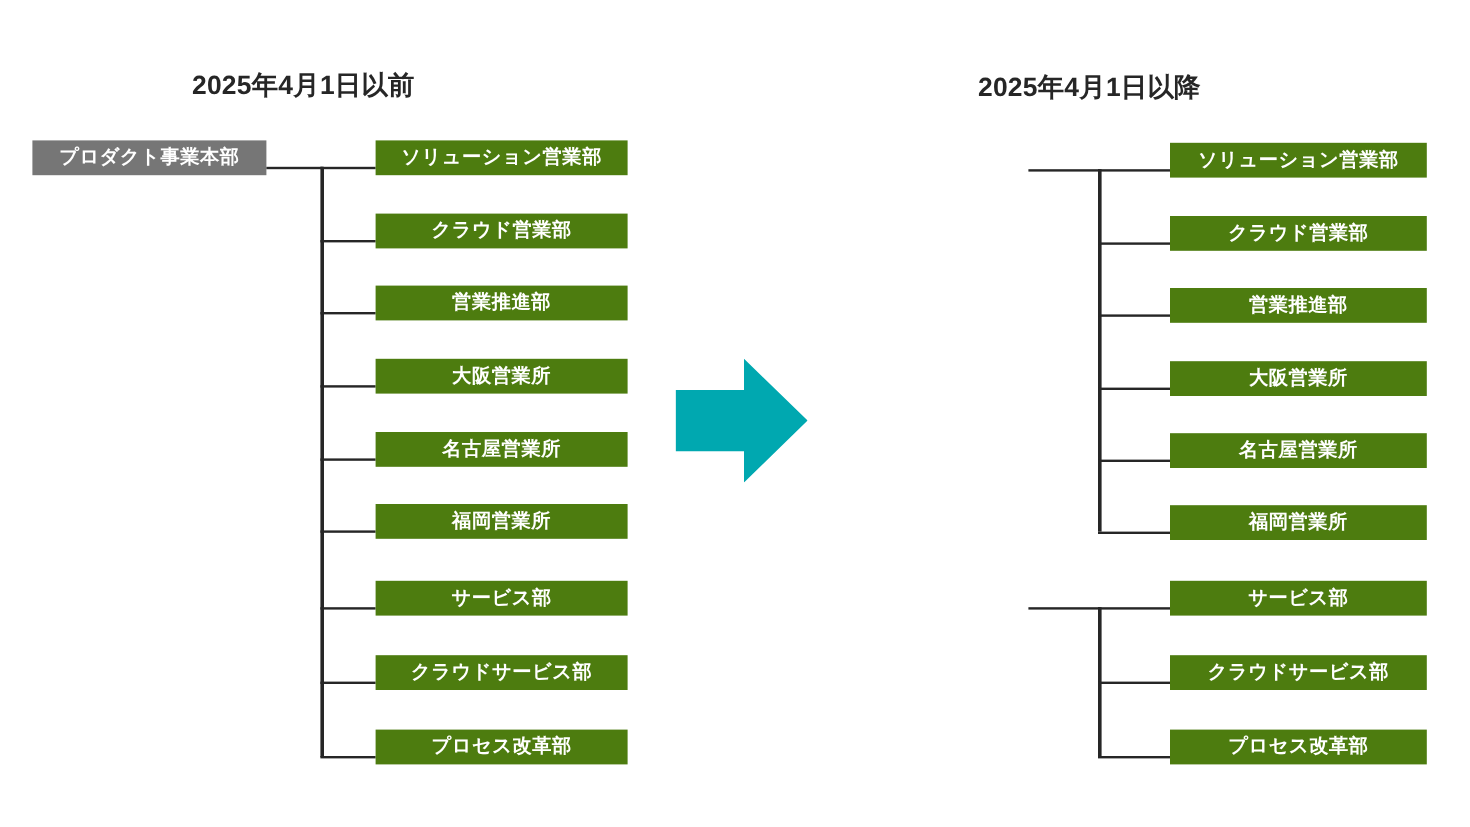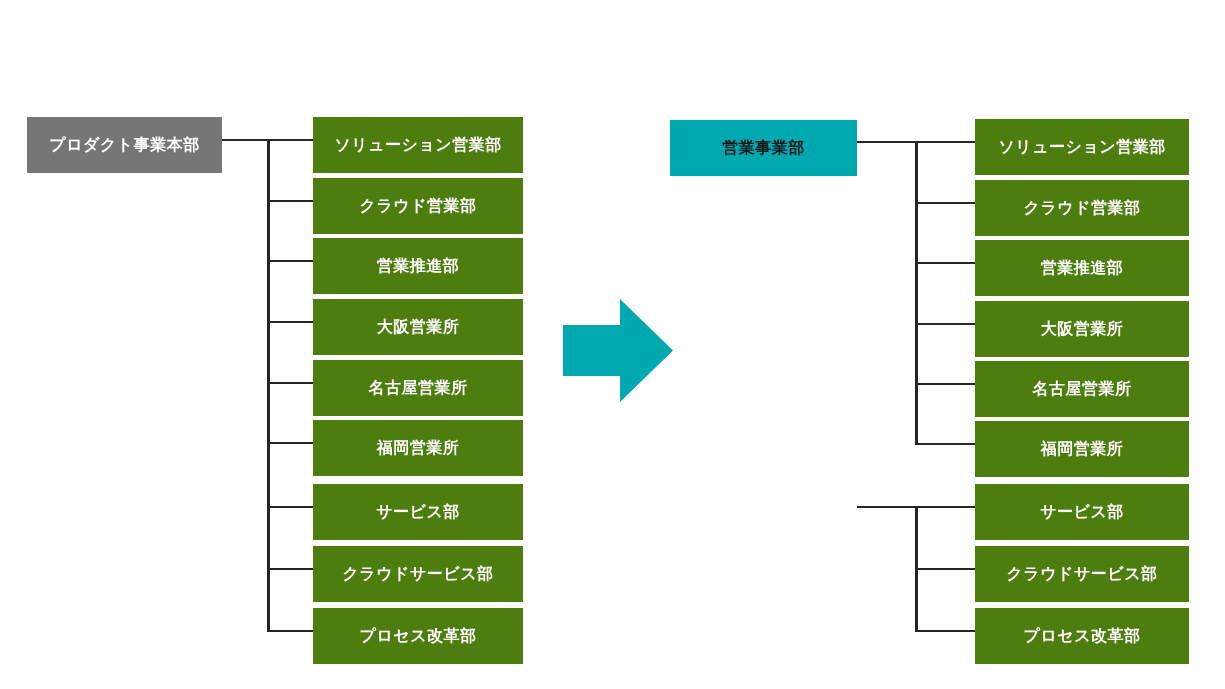--- a/index.html
+++ b/index.html
@@ -35,21 +35,21 @@
   .node {
     position: absolute;
     display: flex;
     align-items: center;
     justify-content: center;
     box-sizing: border-box;
     font-size: 16px;
     font-weight: bold;
     letter-spacing: 0.5px;
     white-space: nowrap;
-    height: 56px;
+    height: 29px;
   }
   .node.parent-gray {
     background: #767676;
     color: #ffffff;
   }
   .node.parent-teal {
     background: #00a8b0;
     color: #1a1a1a;
   }
   .node.child {
@@ -76,21 +76,23 @@
     top: 299px;
     width: 110px;
     height: 103px;
   }
 </style>
 </head>
 <body>
 
 <div id="canvas">
 
+  <div class="col-title" id="title-before">2025年4月1日以前</div>
 
+  <div class="col-title" id="title-after">2025年4月1日以降</div>
 
   <div class="node parent-gray" style="left:27px; top:117px; width:195px;">プロダクト事業本部</div>
 
   <div class="line-h" style="left:222px; top:139px; width:47px;"></div>
 
   <div class="line-v" style="left:267px; top:139px; height:492px;"></div>
 
   <div class="line-h" style="left:267px; top:139px; width:46px;"></div>
   <div class="node child" style="left:313px; top:117px; width:210px;">ソリューション営業部</div>
 
@@ -117,21 +119,20 @@
 
   <div class="line-h" style="left:267px; top:630px; width:46px;"></div>
   <div class="node child" style="left:313px; top:608px; width:210px;">プロセス改革部</div>
 
   <div id="transition-arrow">
     <svg width="110" height="103" viewBox="0 0 110 103" aria-hidden="true">
       <polygon points="0,26 57,26 57,0 110,51.5 57,103 57,77 0,77" fill="#00a8b0"></polygon>
     </svg>
   </div>
 
-  <div class="node parent-teal" style="left:670px; top:120px; width:187px;">営業事業部</div>
 
   <div class="line-h" style="left:857px; top:141px; width:60px;"></div>
   <div class="line-v" style="left:915px; top:141px; height:302px;"></div>
 
   <div class="line-h" style="left:915px; top:141px; width:60px;"></div>
   <div class="node child" style="left:975px; top:119px; width:214px;">ソリューション営業部</div>
 
   <div class="line-h" style="left:915px; top:202px; width:60px;"></div>
   <div class="node child" style="left:975px; top:180px; width:214px;">クラウド営業部</div>
 

